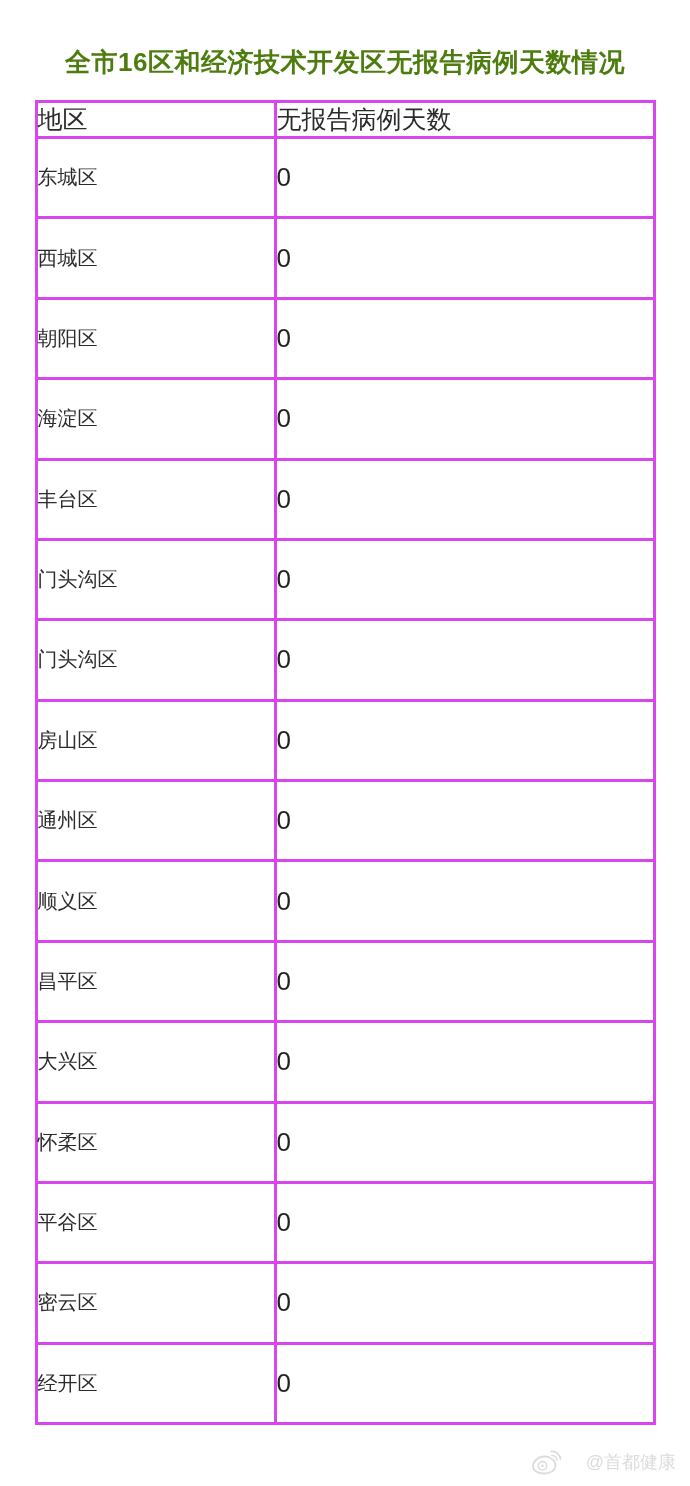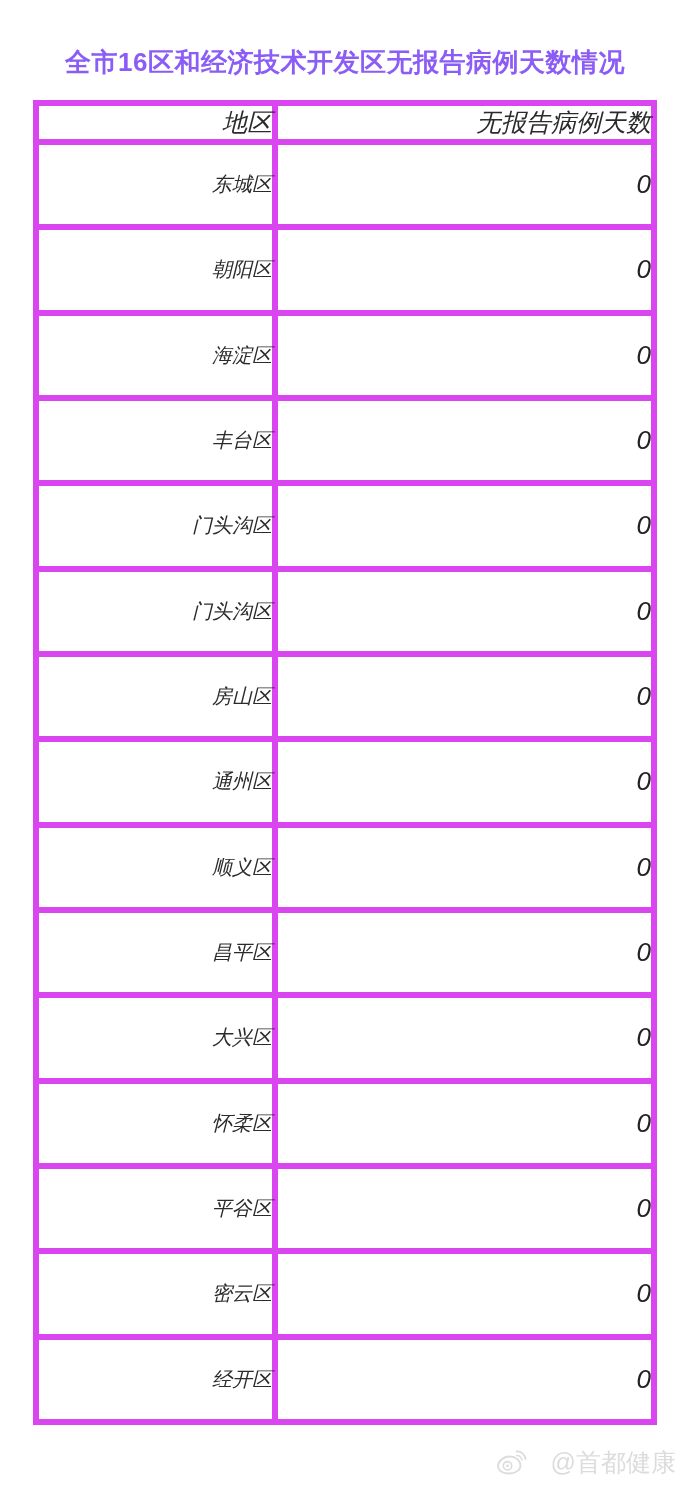--- a/index.html
+++ b/index.html
@@ -12,55 +12,54 @@
     background: #ffffff;
     overflow: hidden;
   }
   .title {
     margin: 0;
     padding-top: 46px;
     text-align: center;
     font-size: 26px;
     line-height: 32px;
     font-weight: bold;
-    color: #8b5cf6;
+    color: #4d7c0f;
     letter-spacing: 0.5px;
   }
   .report-table {
     width: 618px;
     height: 1325px;
     margin: 22px auto 0 auto;
     border-collapse: collapse;
     table-layout: fixed;
   }
   .report-table th,
   .report-table td {
-    border: 6px solid #d946ef;
-    text-align: right;
+    border: 3px solid #d946ef;
+    text-align: left;
     vertical-align: middle;
     padding: 0;
     color: #2b2b2b;
     background: #ffffff;
-    font-style: italic;
   }
   .report-table th {
     font-weight: 400;
     font-size: 25px;
   }
   .report-table td.district-cell { font-size: 20px; }
   .report-table td.days-cell { font-size: 26px; color: #222222; }
   .watermark {
     position: absolute;
     top: 1444px;
     right: 14px;
     display: flex;
     align-items: center;
     gap: 22px;
     color: #dcdcdc;
-    font-size: 25px;
+    font-size: 18px;
     line-height: 36px;
     user-select: none;
   }
   .watermark svg { display: block; }
 </style>
 </head>
 <body>
 
 <div class="page">
 
@@ -73,20 +72,24 @@
     </colgroup>
     <thead>
       <tr>
         <th>地区</th>
         <th>无报告病例天数</th>
       </tr>
     </thead>
     <tbody>
       <tr>
         <td class="district-cell">东城区</td>
+        <td class="days-cell">0</td>
+      </tr>
+      <tr>
+        <td class="district-cell">西城区</td>
         <td class="days-cell">0</td>
       </tr>
       <tr>
         <td class="district-cell">朝阳区</td>
         <td class="days-cell">0</td>
       </tr>
       <tr>
         <td class="district-cell">海淀区</td>
         <td class="days-cell">0</td>
       </tr>

